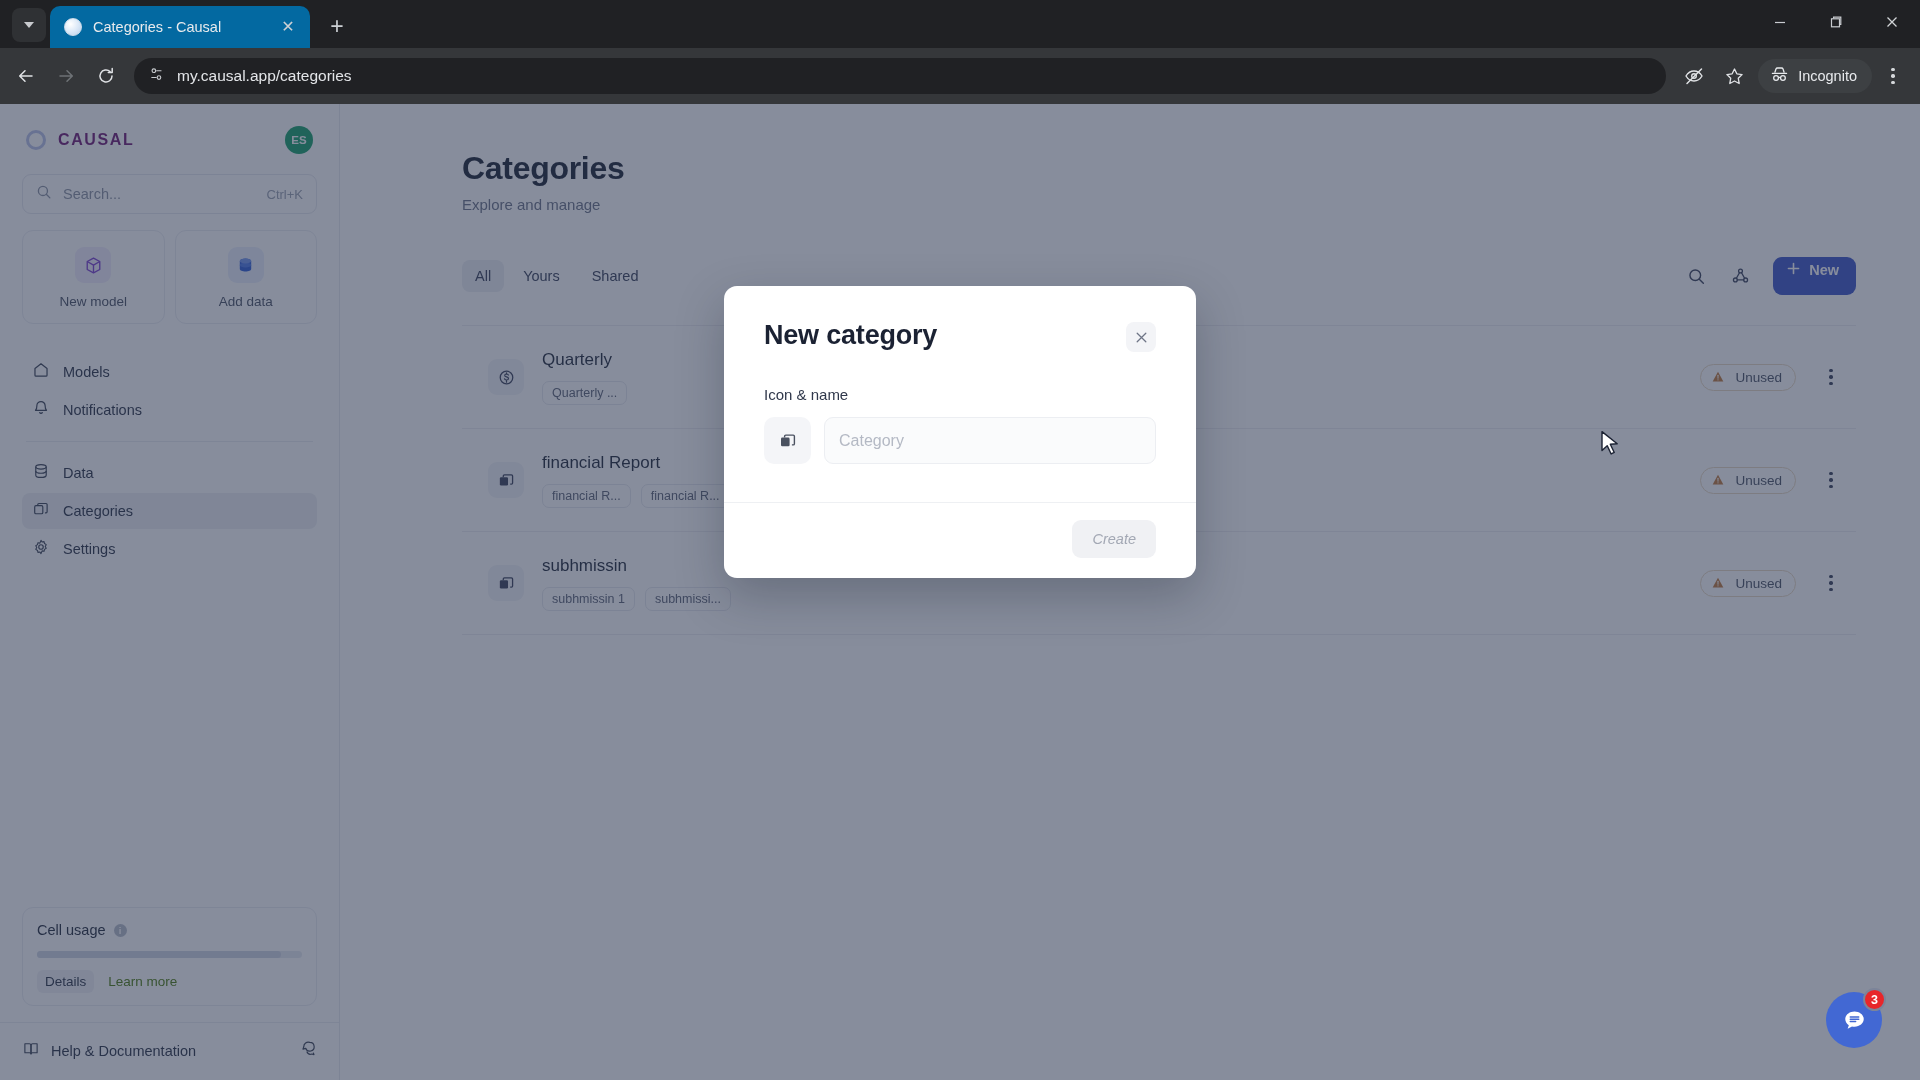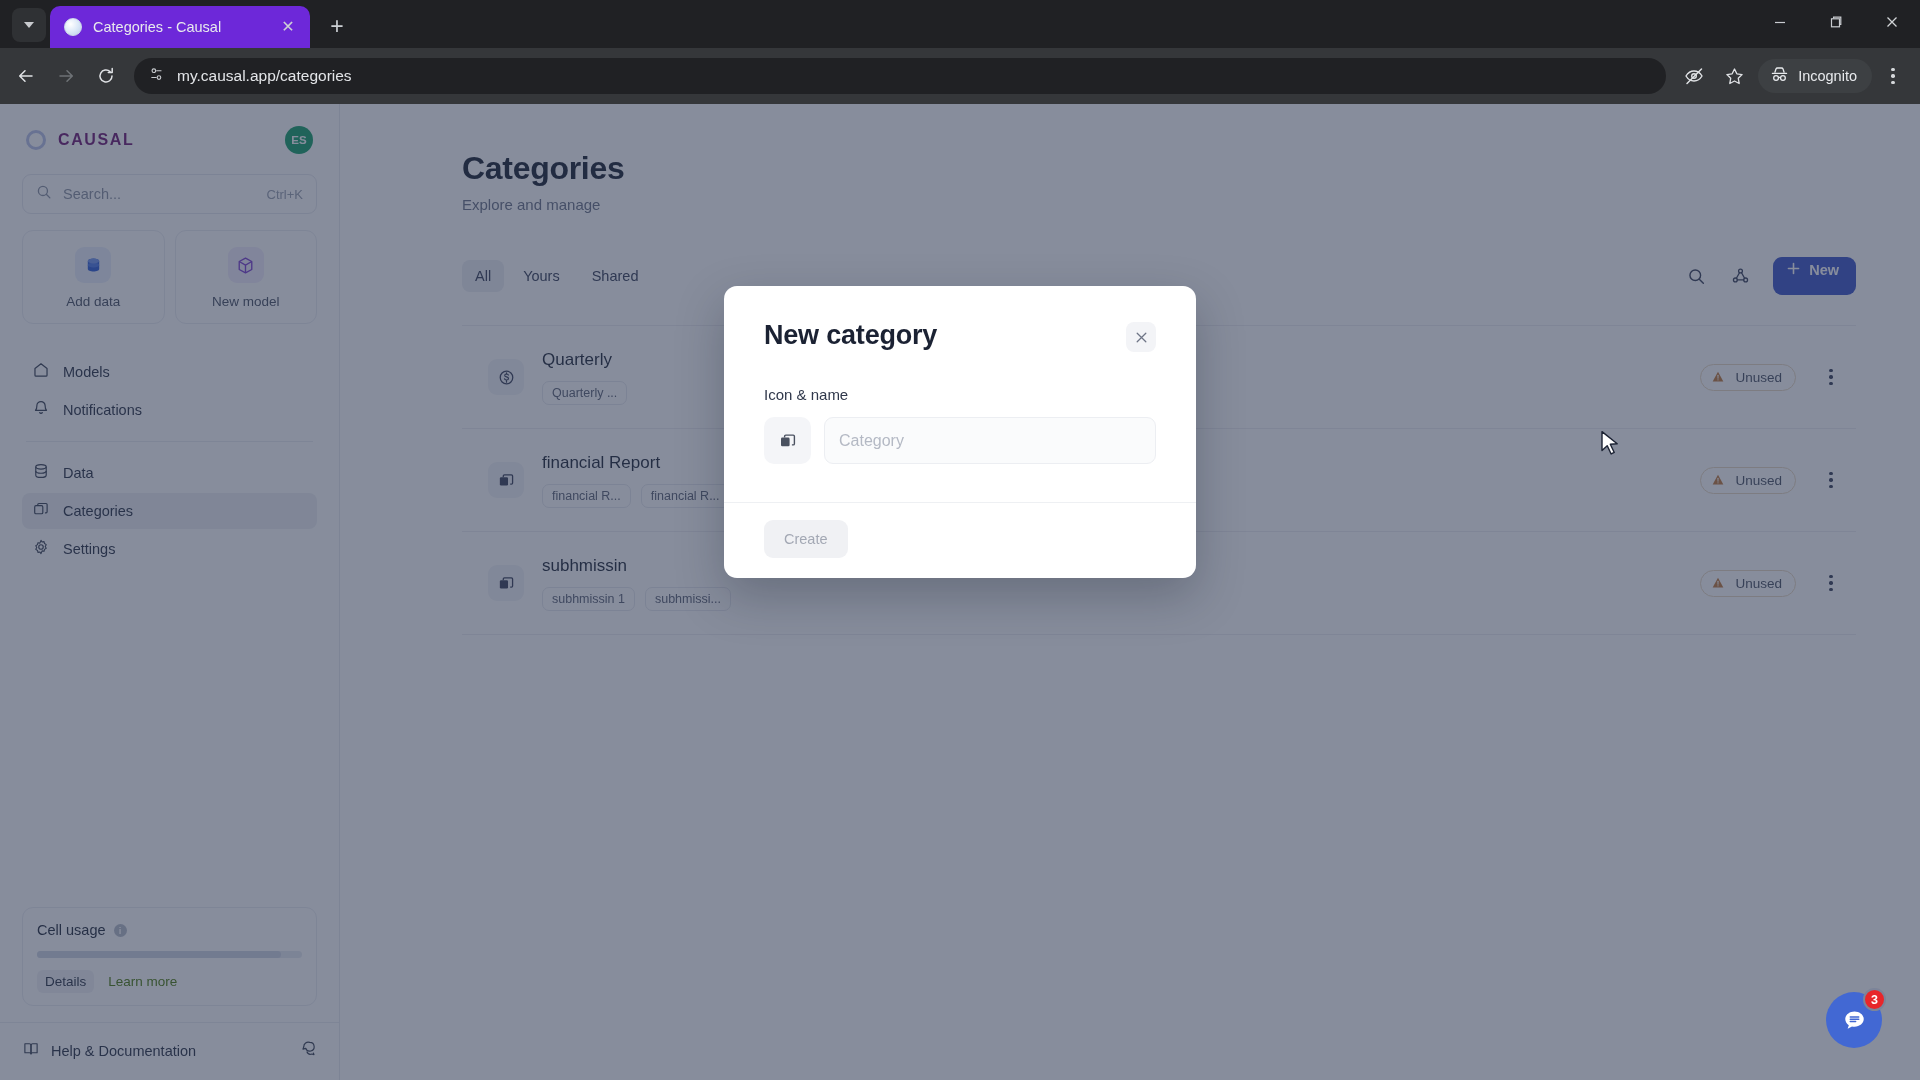--- a/index.html
+++ b/index.html
@@ -20,21 +20,21 @@
   .tab-list-btn {
     width: 34px; height: 34px; margin: 0 4px 6px 6px;
     border-radius: 8px; background: #2f3134;
     display: flex; align-items: center; justify-content: center;
     cursor: pointer;
   }
   .chev { width: 0; height: 0; border-left: 5px solid transparent; border-right: 5px solid transparent; border-top: 6px solid #c8cace; }
 
   .tab {
     height: 42px; min-width: 260px; max-width: 300px;
-    background: #6d28d9; border-radius: 10px 10px 0 0;
+    background: #0369a1; border-radius: 10px 10px 0 0;
     display: flex; align-items: center; gap: 11px;
     padding: 0 10px 0 14px; position: relative; cursor: pointer;
   }
   .tab-favicon {
     width: 18px; height: 18px; border-radius: 50%;
     background: radial-gradient(circle at 35% 32%, #ffffff 0%, #dbe8f7 52%, #b9cfe8 100%);
     border: 1px solid #cfdcea; flex: 0 0 auto;
   }
   .tab-title {
     font-size: 14.5px; color: #e8eaed; white-space: nowrap;
@@ -247,21 +247,21 @@
     display: flex; align-items: center; justify-content: center; cursor: pointer;
   }
   .name-input {
     flex: 1 1 auto; height: 47px; border: 1px solid #eceef2; border-radius: 9px;
     background: #fafbfc; padding: 0 14px; font-size: 16px; color: #1f2738;
     font-family: "Liberation Sans", sans-serif; outline: none;
   }
   .name-input::placeholder { color: #b4b9c4; }
   .modal-foot {
     border-top: 1px solid #eef0f3; padding: 17px 40px 20px;
-    display: flex; justify-content: flex-start;
+    display: flex; justify-content: flex-end; font-style: italic;
   }
   .create-btn {
     height: 38px; padding: 0 20px; border-radius: 9px; background: #f0f1f4;
     color: #a3a8b4; font-size: 14.5px; font-weight: 500;
     display: flex; align-items: center; justify-content: center; cursor: default;
   }
 
   
   .cursor { position: absolute; left: 1600px; top: 326px; z-index: 9; pointer-events: none; }
 </style>
@@ -378,39 +378,39 @@
                 <circle cx="7.8" cy="7.8" r="5.1" fill="none" stroke="#8c93a3" stroke-width="1.5"></circle>
                 <path d="M11.6 11.6l4 4" stroke="#8c93a3" stroke-width="1.5" stroke-linecap="round"></path>
               </svg>
           </span>
           <span class="search-ph">Search...</span>
           <span class="search-kbd">Ctrl+K</span>
         </div>
 
         <div class="quick-row">
           <div class="quick-card">
+            <span class="quick-ico qi-model">
+              <svg width="19" height="19" viewBox="0 0 20 20">
+                  <path d="M10 2.2l6.6 3.6v8.4L10 17.8 3.4 14.2V5.8z" fill="none" stroke="#7c3fd1" stroke-width="1.4" stroke-linejoin="round"></path>
+                  <path d="M3.4 5.8L10 9.6l6.6-3.8M10 9.6v8.2" fill="none" stroke="#7c3fd1" stroke-width="1.4" stroke-linejoin="round"></path>
+                </svg>
+            </span>
+            <span class="quick-label">New model</span>
+          </div>
+          <div class="quick-card">
             <span class="quick-ico qi-data">
               <svg width="19" height="19" viewBox="0 0 20 20">
                   <ellipse cx="10" cy="5.3" rx="6" ry="2.6" fill="#2d5bd6"></ellipse>
                   <path d="M4 5.3v4.2c0 1.44 2.69 2.6 6 2.6s6-1.16 6-2.6V5.3" fill="#2d5bd6"></path>
                   <path d="M4 9.5v4.2c0 1.44 2.69 2.6 6 2.6s6-1.16 6-2.6V9.5" fill="#2d5bd6"></path>
                   <ellipse cx="10" cy="9.5" rx="6" ry="2.6" fill="#4d79e8"></ellipse>
                   <ellipse cx="10" cy="5.3" rx="6" ry="2.6" fill="#7396ef"></ellipse>
                 </svg>
             </span>
             <span class="quick-label">Add data</span>
-          </div>
-          <div class="quick-card">
-            <span class="quick-ico qi-model">
-              <svg width="19" height="19" viewBox="0 0 20 20">
-                  <path d="M10 2.2l6.6 3.6v8.4L10 17.8 3.4 14.2V5.8z" fill="none" stroke="#7c3fd1" stroke-width="1.4" stroke-linejoin="round"></path>
-                  <path d="M3.4 5.8L10 9.6l6.6-3.8M10 9.6v8.2" fill="none" stroke="#7c3fd1" stroke-width="1.4" stroke-linejoin="round"></path>
-                </svg>
-            </span>
-            <span class="quick-label">New model</span>
           </div>
         </div>
 
         <div class="nav">
           <div class="nav-item">
             <span>
               <svg width="18" height="18" viewBox="0 0 20 20">
                   <path d="M3.3 8.4L10 3.1l6.7 5.3v7.3c0 .6-.5 1.1-1.1 1.1H4.4c-.6 0-1.1-.5-1.1-1.1z" fill="none" stroke="#3a4254" stroke-width="1.35" stroke-linejoin="round"></path>
                 </svg>
             </span>

